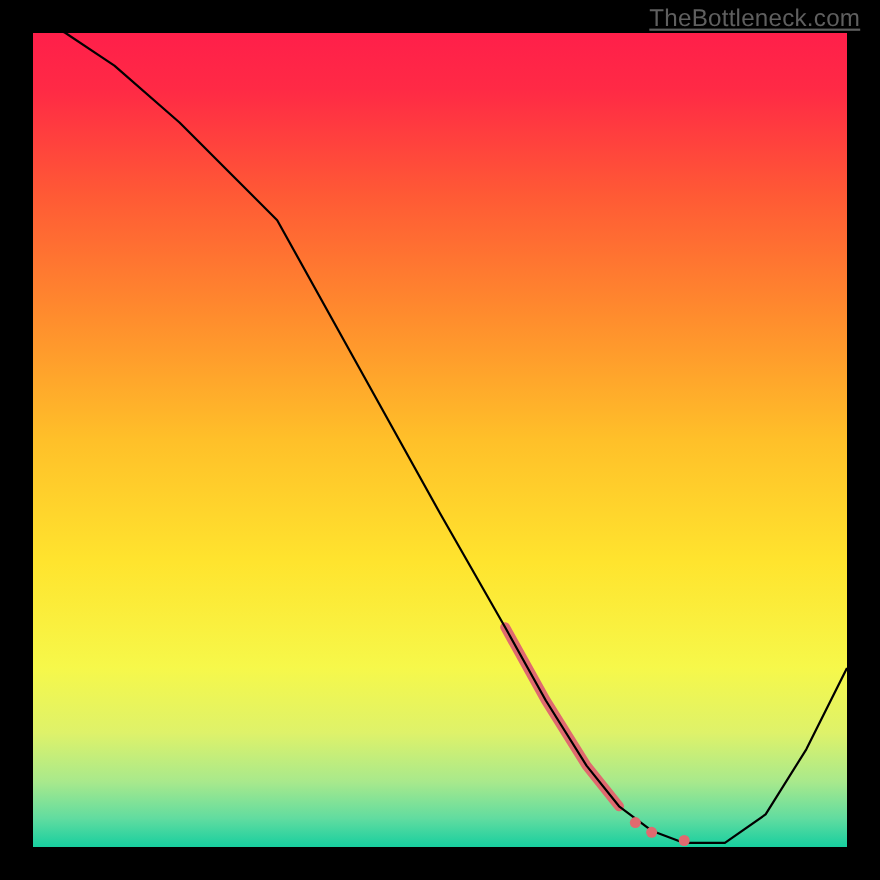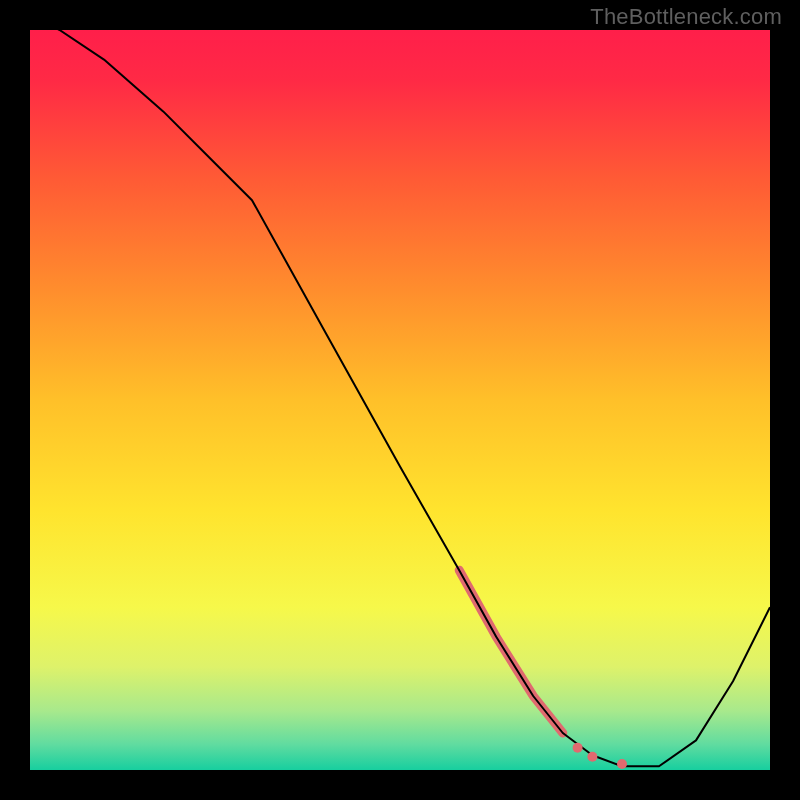--- a/index.html
+++ b/index.html
@@ -20,20 +20,21 @@
     background: #000;
   }
   .watermark {
     position: absolute;
     top: 4px;
     right: 18px;
     color: #5f5f5f;
     font-size: 22px;
     font-weight: 500;
     letter-spacing: 0.2px;
+    text-decoration: underline;
   }
   .plot {
     position: absolute;
     top: 30px;
     left: 30px;
     width: 740px;
     height: 740px;
     overflow: hidden;
   }
   .plot svg {

